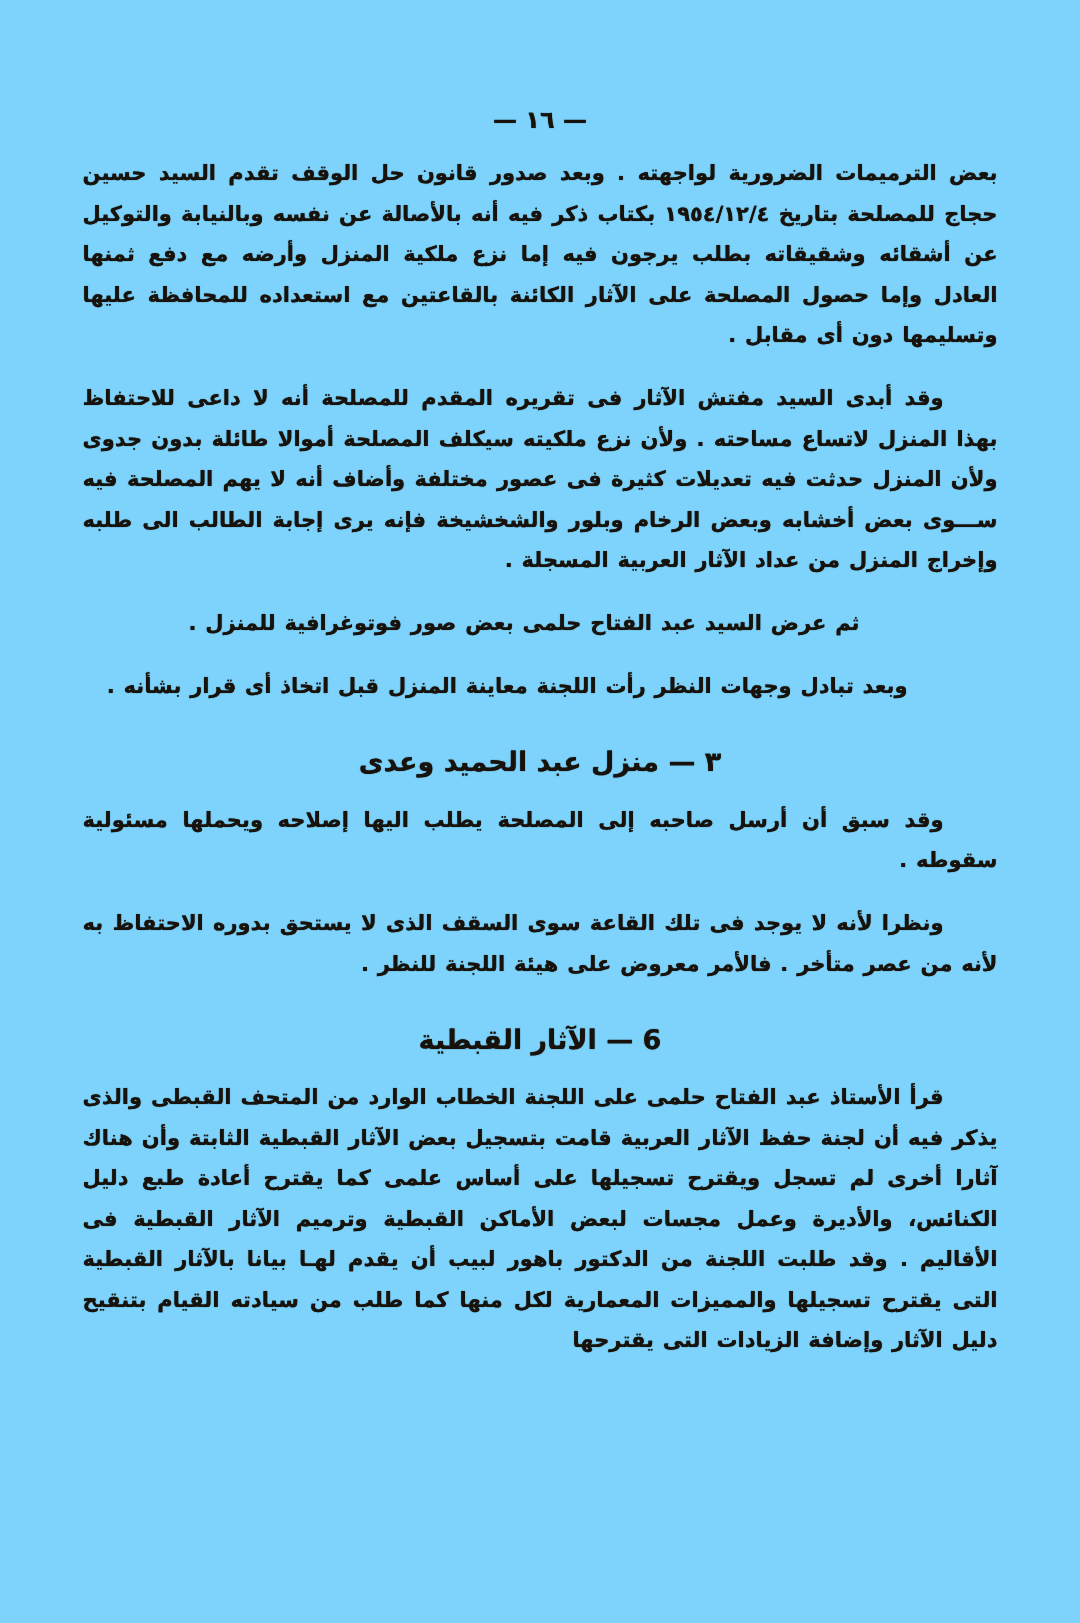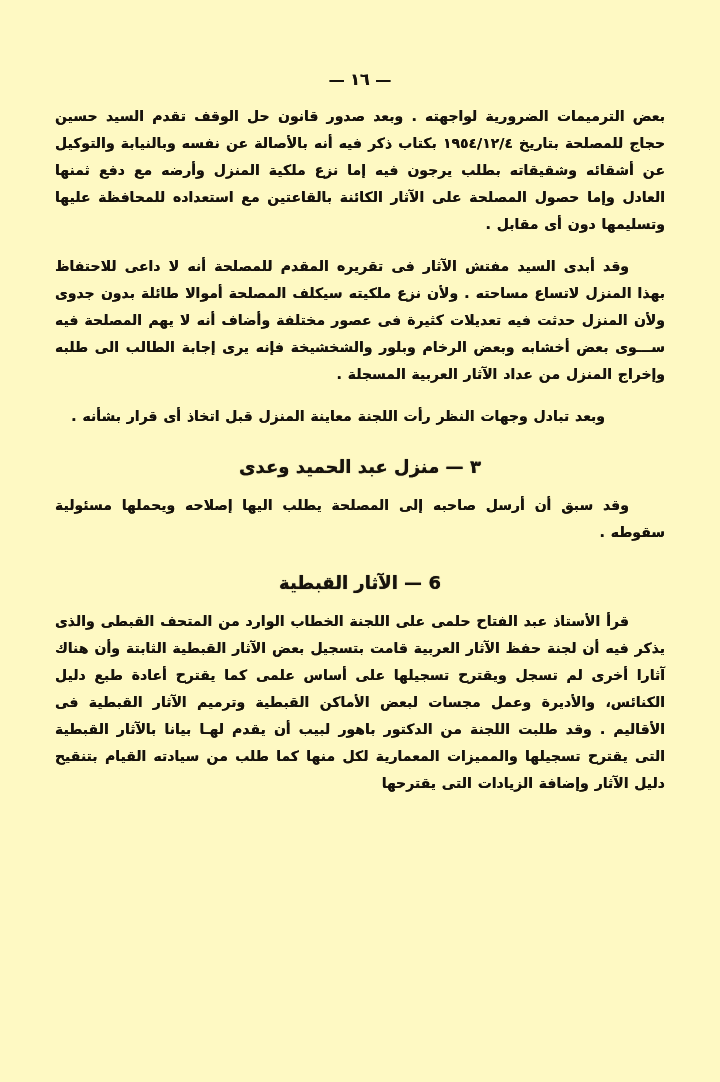--- a/index.html
+++ b/index.html
@@ -5,21 +5,21 @@
     html, body {
       margin: 0;
       padding: 0;
       background: #f6f5f1;
     }
     .page {
       position: relative;
       width: 720px;
       height: 1082px;
       box-sizing: border-box;
-      background: #fef9c3;
+      background: #7dd3fc;
       direction: rtl;
       font-family: "DejaVu Sans", sans-serif;
       color: #17130c;
       padding: 70px 55px 0 55px;
       overflow: hidden;
     }
     .page-number {
       text-align: center;
       font-size: 16px;
       font-weight: bold;
@@ -55,27 +55,29 @@
 <body>
 
 <div class="page">
 
   <div class="page-number">— ١٦ —</div>
 
   <p class="para first">بعض الترميمات الضرورية لواجهته . وبعد صدور قانون حل الوقف تقدم السيد حسين حجاج للمصلحة بتاريخ ١٩٥٤/١٢/٤ بكتاب ذكر فيه أنه بالأصالة عن نفسه وبالنيابة والتوكيل عن أشقائه وشقيقاته بطلب يرجون فيه إما نزع ملكية المنزل وأرضه مع دفع ثمنها العادل وإما حصول المصلحة على الآثار الكائنة بالقاعتين مع استعداده للمحافظة عليها وتسليمها دون أى مقابل .</p>
 
   <p class="para">وقد أبدى السيد مفتش الآثار فى تقريره المقدم للمصلحة أنه لا داعى للاحتفاظ بهذا المنزل لاتساع مساحته . ولأن نزع ملكيته سيكلف المصلحة أموالا طائلة بدون جدوى ولأن المنزل حدثت فيه تعديلات كثيرة فى عصور مختلفة وأضاف أنه لا يهم المصلحة فيه ســـوى بعض أخشابه وبعض الرخام وبلور والشخشيخة فإنه يرى إجابة الطالب الى طلبه وإخراج المنزل من عداد الآثار العربية المسجلة .</p>
 
+  <p class="para ind-lg">ثم عرض السيد عبد الفتاح حلمى بعض صور فوتوغرافية للمنزل .</p>
 
   <p class="para ind-md">وبعد تبادل وجهات النظر رأت اللجنة معاينة المنزل قبل اتخاذ أى قرار بشأنه .</p>
 
   <h2 class="heading">٣ — منزل عبد الحميد وعدى</h2>
 
 
   <p class="para">وقد سبق أن أرسل صاحبه إلى المصلحة يطلب اليها إصلاحه ويحملها مسئولية سقوطه .</p>
 
+  <p class="para">ونظرا لأنه لا يوجد فى تلك القاعة سوى السقف الذى لا يستحق بدوره الاحتفاظ به لأنه من عصر متأخر . فالأمر معروض على هيئة اللجنة للنظر .</p>
 
 
   <h2 class="heading">6 — الآثار القبطية</h2>
 
   <p class="para">قرأ الأستاذ عبد الفتاح حلمى على اللجنة الخطاب الوارد من المتحف القبطى والذى يذكر فيه أن لجنة حفظ الآثار العربية قامت بتسجيل بعض الآثار القبطية الثابتة وأن هناك آثارا أخرى لم تسجل ويقترح تسجيلها على أساس علمى كما يقترح أعادة طبع دليل الكنائس، والأديرة وعمل مجسات لبعض الأماكن القبطية وترميم الآثار القبطية فى الأقاليم . وقد طلبت اللجنة من الدكتور باهور لبيب أن يقدم لهـا بيانا بالآثار القبطية التى يقترح تسجيلها والمميزات المعمارية لكل منها كما طلب من سيادته القيام بتنقيح دليل الآثار وإضافة الزيادات التى يقترحها</p>
 
 </div>
 
 </body></html>

